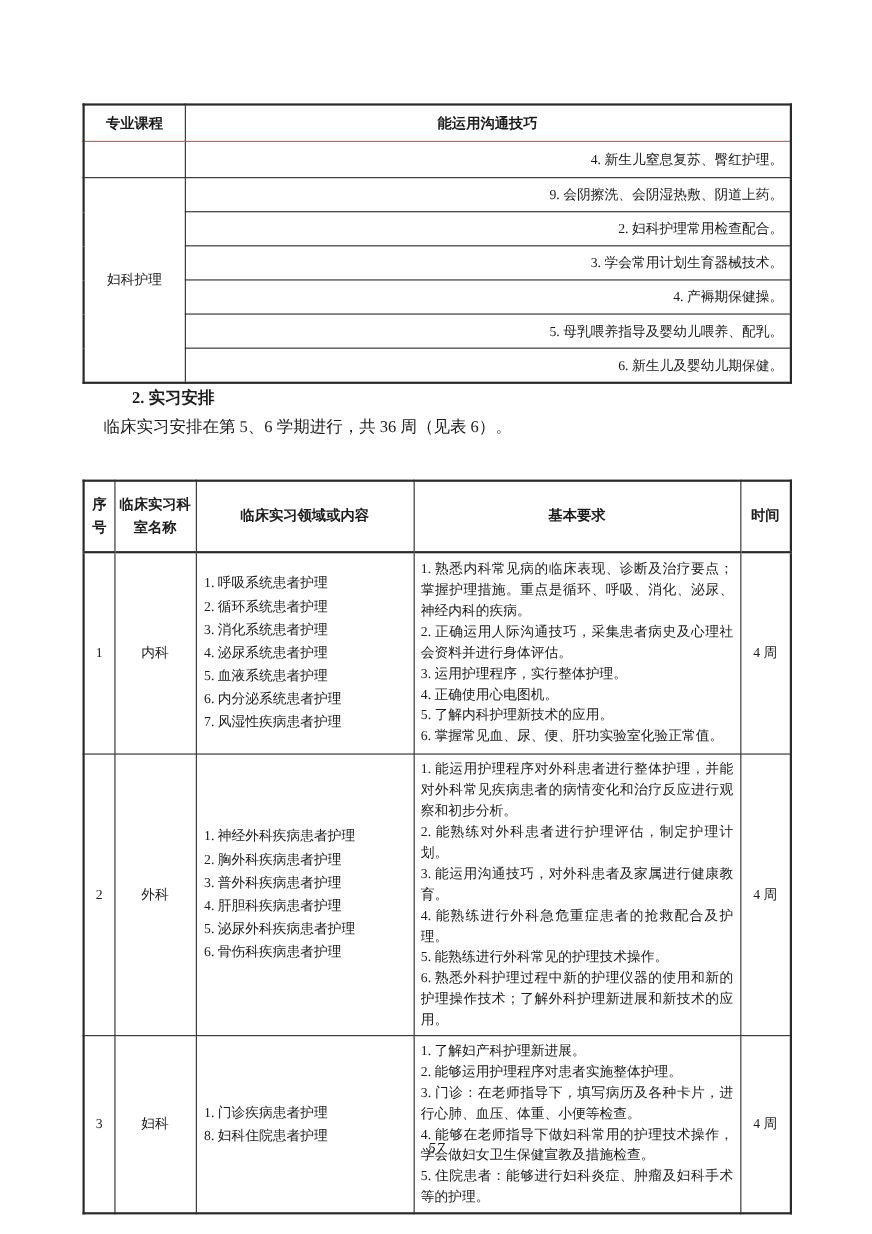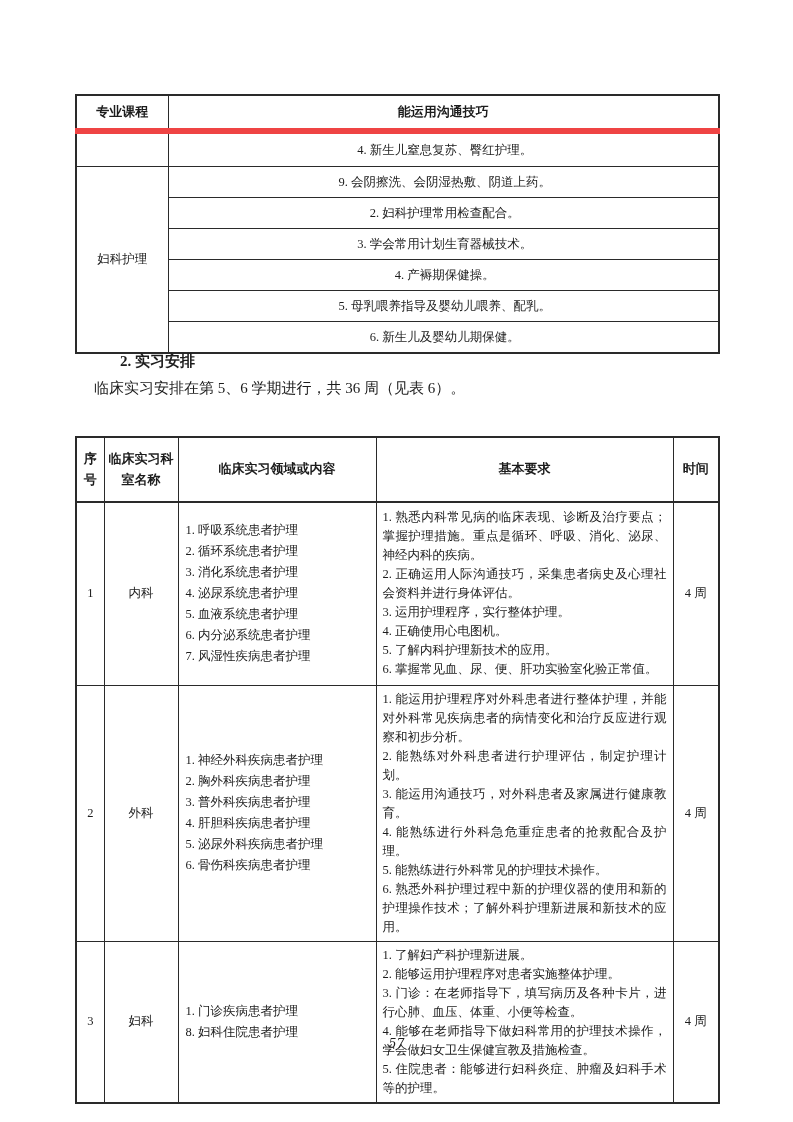--- a/index.html
+++ b/index.html
@@ -18,25 +18,25 @@
   }
   table.doc td, table.doc th{
     border:1px solid #2a2a2a;
     font-weight:normal;
     overflow:hidden;
   }
   
   #table1{position:absolute;left:75px;top:94px;width:643px;}
   #table1 th{
     height:30px;font-weight:bold;font-size:13px;text-align:center;
-    border-bottom:6px solid #ef4444;
+    border-bottom:1px solid #ef4444;
   }
   #table1 td{height:30px;font-size:12.5px;}
   #table1 td.course{text-align:center;}
-  #table1 td.item{text-align:center;padding:0 6px 0 9px;}
+  #table1 td.item{text-align:right;padding:0 6px 0 9px;}
   
   #sec-heading{position:absolute;left:103px;top:352px;font-size:15px;font-weight:bold;margin-left:17px;}
   #sec-para{position:absolute;left:94px;top:379px;font-size:15px;}
   #t6-title{position:absolute;left:75px;top:407px;width:643px;text-align:center;font-size:15px;font-weight:bold;}
   
   #table6{position:absolute;left:75px;top:436px;width:643px;}
   #table6 th{
     font-weight:bold;font-size:13px;text-align:center;vertical-align:middle;
     line-height:1.55;border-bottom:2px solid #2a2a2a;padding:2px;
   }

